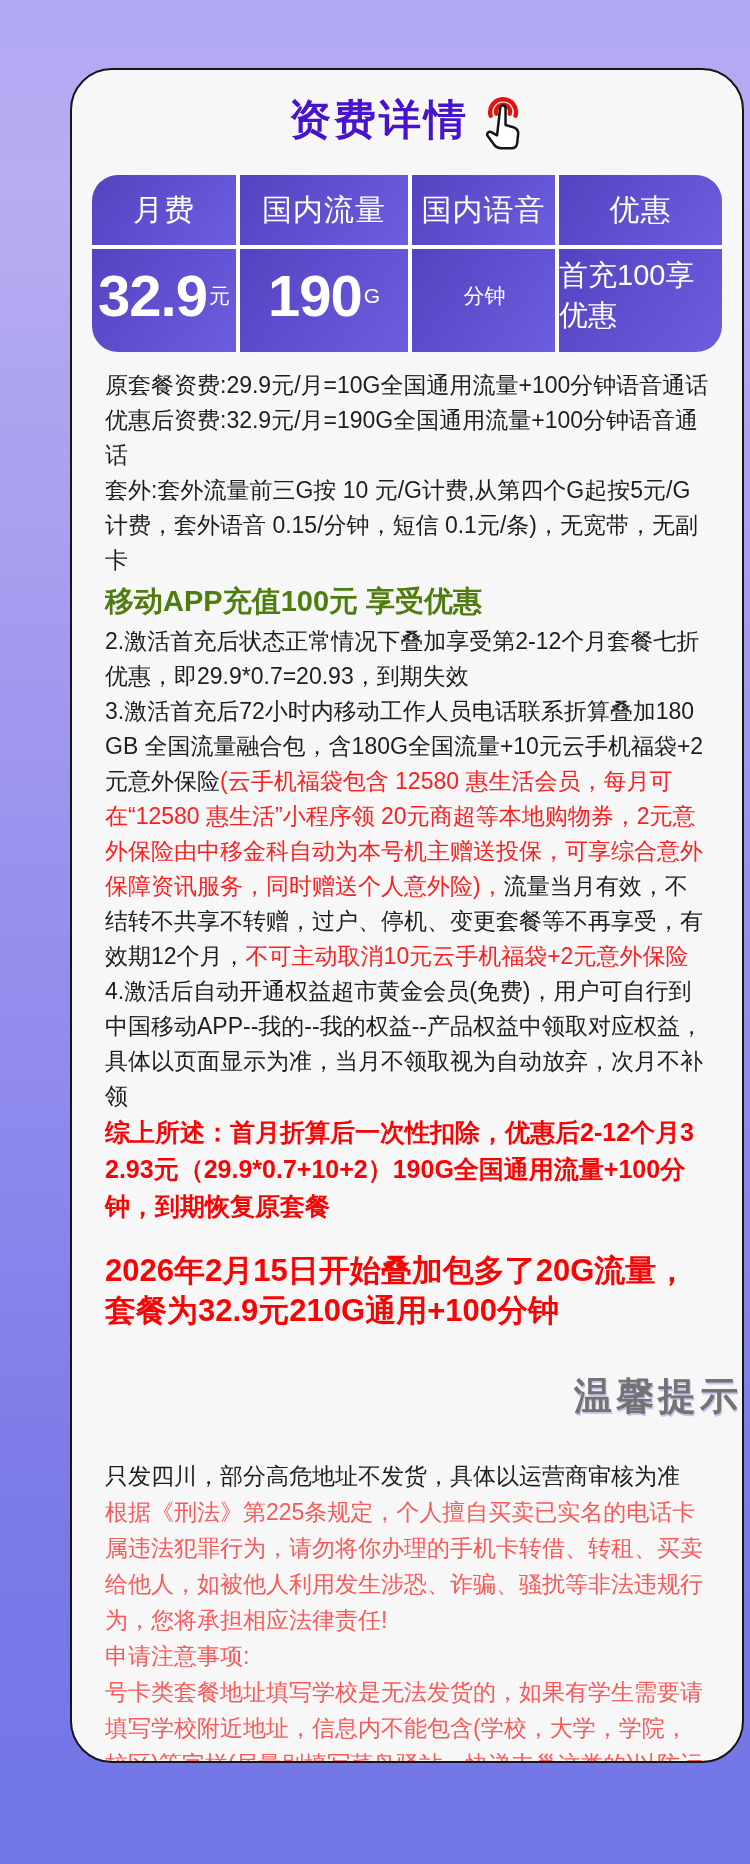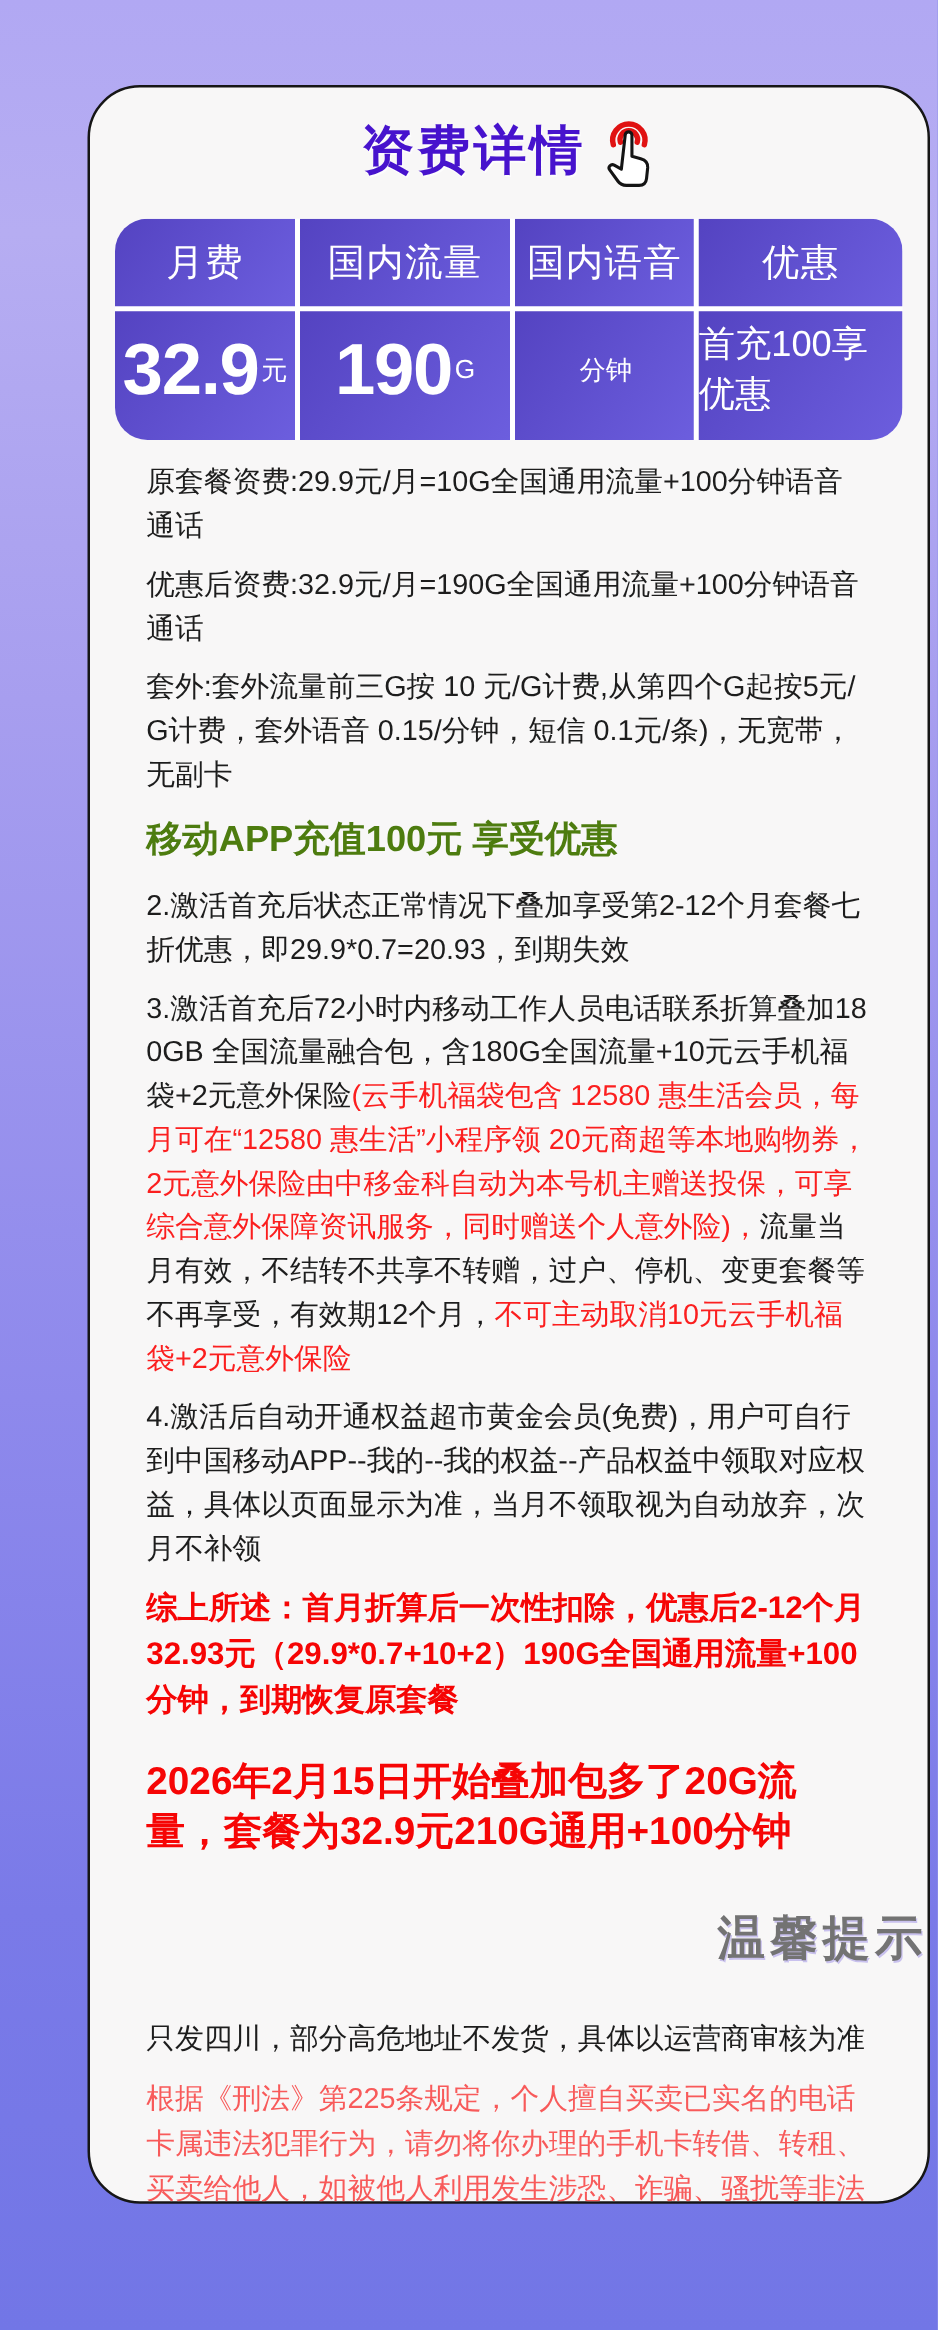--- a/index.html
+++ b/index.html
@@ -52,21 +52,21 @@
     color:#fff;
     display:flex;align-items:center;justify-content:center;
   }
   .th{font-size:30px;font-weight:500;letter-spacing:1px;}
   .td{align-items:center;padding-bottom:10px;}
   .td .big{font-size:58px;font-weight:600;line-height:95px;letter-spacing:-1px;}
   .td .unit{font-size:21px;font-weight:400;margin-left:2px;}
   .td.offer{font-size:29px;align-items:center;}
   
   .details{margin:16px 33px 0;}
-  .details p,.tips p{margin:12px;font-size:23px;line-height:35px;color:#1d1d1d;word-break:break-all;}
+  .details p,.tips p{margin:0;font-size:23px;line-height:35px;color:#1d1d1d;word-break:break-all;}
   .para-promo{font-size:29px !important;font-weight:800;line-height:46px !important;}
   .para-promo .seg-boldred{color:#4d7c0f;}
   .para-summary{font-size:25px !important;font-weight:700;line-height:37px !important;}
   .para-big{font-size:31px !important;font-weight:800;line-height:40px !important;margin-top:26px !important;}
   .seg-black{color:#1d1d1d;}
   .seg-red{color:#fb1f1f;}
   .seg-boldred{color:#f60505;font-weight:700;}
   .seg-tipred{color:#f85a5a;}
   
   .tips-title{

